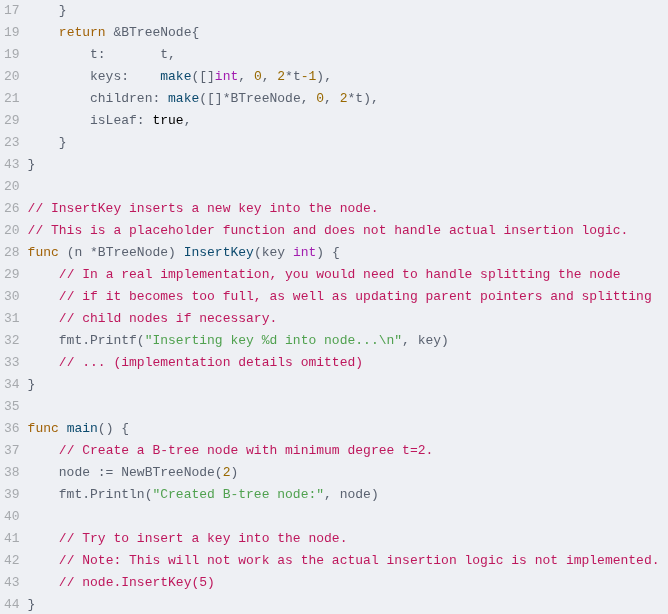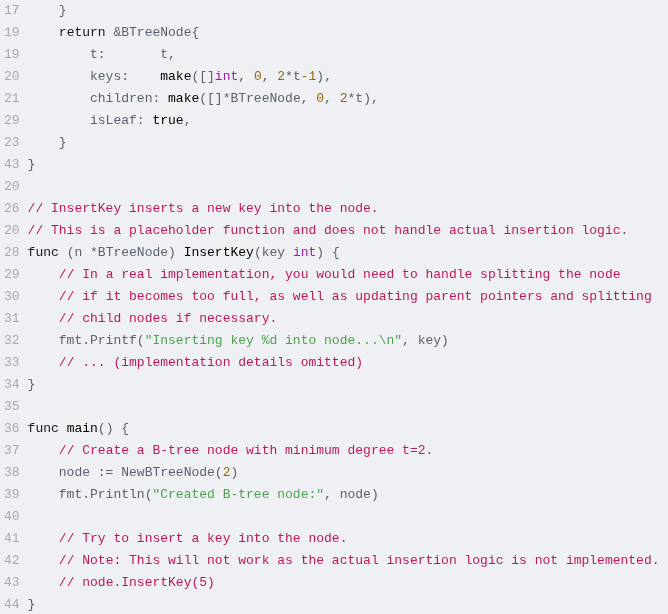--- a/index.html
+++ b/index.html
@@ -29,22 +29,22 @@
     height: 22px;
   }
   .lines {
     flex: 1 1 auto;
     white-space: pre;
     color: #5a6270;
   }
   .lines div {
     height: 22px;
   }
-  .tok-kw   { color: #0f172a; }   
-  .tok-fn   { color: #000000; }   
+  .tok-kw   { color: #a16207; }   
+  .tok-fn   { color: #0c4a6e; }   
   .tok-type { color: #a21caf; }   
   .tok-num  { color: #986801; }   
   .tok-str  { color: #50a14f; }   
   .tok-bool { color: #000000; }   
   .tok-cmt  { color: #be185d; font-style: normal; } 
   .tok-op   { color: #5a6270; }
 </style>
 </head>
 <body>
 

